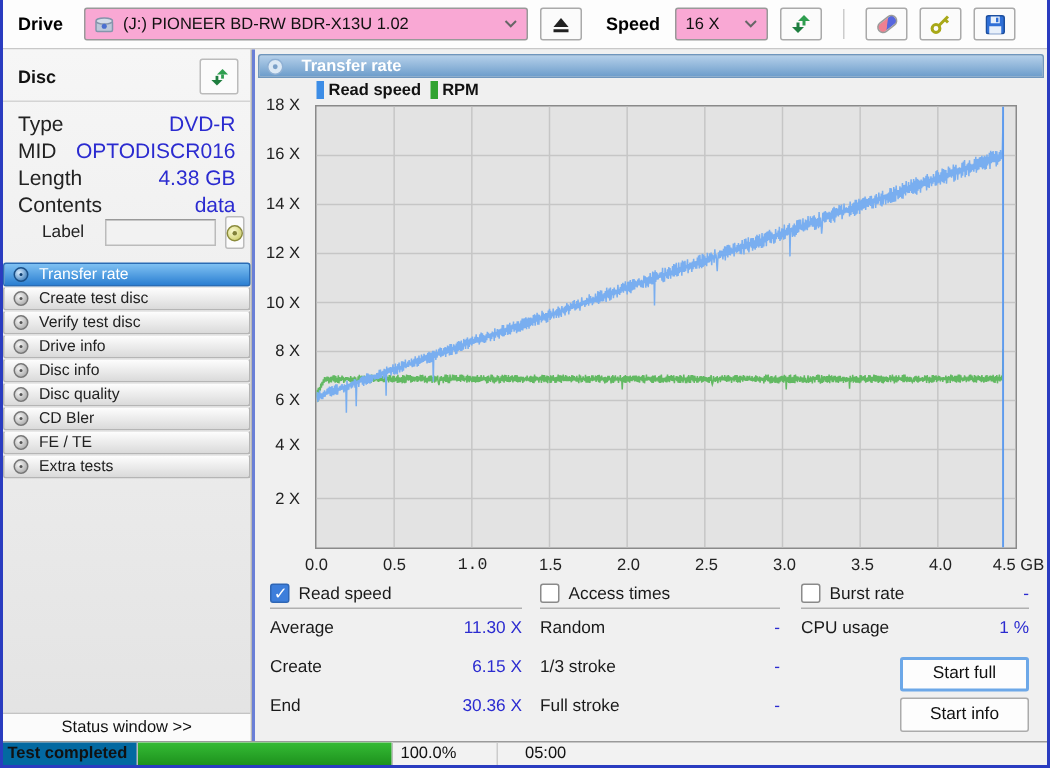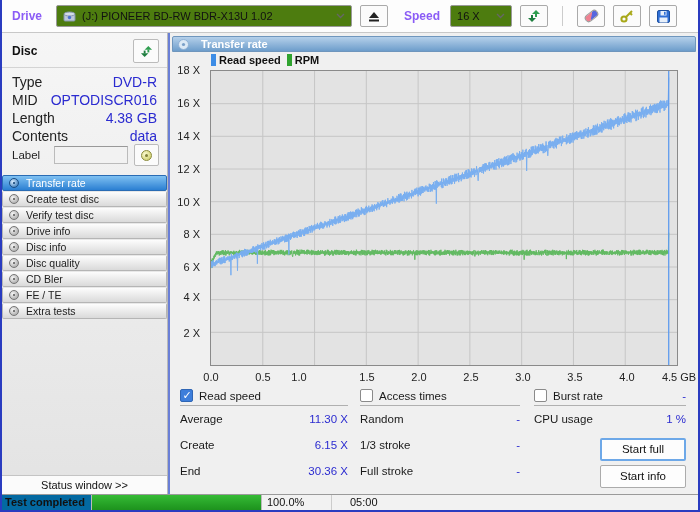--- a/index.html
+++ b/index.html
@@ -3,22 +3,22 @@
 <meta charset="utf-8">
 <style>
   * { margin:0; padding:0; box-sizing:border-box; }
   body { font-family:"Liberation Sans","DejaVu Sans",sans-serif; background:#fff; }
   .window { position:relative; width:700px; height:512px; background:#f0f0f0; overflow:hidden;
             border:2px solid #2a3cc0; border-top:none; }
 
   
   .toolbar { position:absolute; left:0; top:0; width:100%; height:33px; background:#fdfdfd;
              border-bottom:1px solid #c8c8c8; display:flex; align-items:center; padding-left:10px; }
-  .tb-label { font-weight:bold; font-size:12px; color:#8b5cf6; }
-  .combo { height:22px; background:#4d7c0f; border:1px solid #999; border-radius:2px;
+  .tb-label { font-weight:bold; font-size:12px; color:#000000; }
+  .combo { height:22px; background:#f9a8d4; border:1px solid #999; border-radius:2px;
            display:flex; align-items:center; padding:0 6px; font-size:11px; color:#111; }
   .combo .chev { margin-left:auto; }
   .drive-combo { width:296px; margin-left:14px; }
   .speed-combo { width:62px; margin-left:10px; }
   .tbtn { height:22px; width:28px; background:#fbfbfb; border:1px solid #aaa; border-radius:2px;
           display:flex; align-items:center; justify-content:center; margin-left:8px; }
   .tsep { width:1px; height:20px; background:#ccc; margin:0 6px 0 14px; }
   .pill { width:15px; height:8px; border-radius:4px;
           background:linear-gradient(135deg,#ef8090 48%,#5767de 52%);
           transform:rotate(-38deg); border:0.5px solid #9a9a9a; }
@@ -29,21 +29,21 @@
   .splitter { position:absolute; left:166px; top:33px; width:2px; height:461px; background:#6a7fd6; }
   .disc-head { position:absolute; left:0; top:6px; width:100%; height:28px; }
   .disc-title { position:absolute; left:10px; top:5px; font-size:12px; font-weight:bold; color:#111; }
   .disc-refresh { position:absolute; right:8px; top:0; width:26px; height:24px; background:#fbfbfb;
                   border:1px solid #bbb; border-radius:2px; display:flex; align-items:center; justify-content:center; }
   .disc-div { position:absolute; left:0; top:34px; width:100%; border-top:1px solid #d4d4d4; }
   .fieldrow { position:absolute; left:10px; right:10px; height:16px; display:flex; font-size:14px; }
   .fieldrow .fl { color:#222; }
   .fieldrow .fv { margin-left:auto; color:#2b2bd0; }
   .labelrow { position:absolute; left:10px; right:8px; top:110px; height:24px; display:flex; align-items:center; }
-  .labelrow .fl { font-size:11.5px; color:#222; }
+  .labelrow .fl { font-size:11.5px; color:#222;margin-left:16px; }
   .label-input { margin-left:14px; width:74px; height:18px; border:1px solid #bbb; border-top-color:#999;
                  background:#f2f2f2; font-size:11px; padding:0 3px; }
   .label-btn { margin-left:6px; width:26px; height:22px; background:#fbfbfb; border:1px solid #bbb;
                border-radius:2px; display:flex; align-items:center; justify-content:center; }
   .disc-ico { width:11px; height:11px; border-radius:50%; border:1px solid #8a8a3a;
               background:radial-gradient(circle at 35% 35%,#fbfbd2,#c6c658); position:relative; }
   .disc-ico::after { content:""; position:absolute; left:3px; top:3px; width:3px; height:3px;
                      border-radius:50%; background:#80803a; }
   .nav { position:absolute; left:0; top:142px; width:100%; }
   .nav-item { height:16px; display:flex; align-items:center; padding-left:6px; font-size:10.5px; color:#222;
@@ -282,21 +282,21 @@
         <line x1="312" y1="0" x2="312" y2="296" stroke="#c6c6c6" stroke-width="1"></line>
         <line x1="364" y1="0" x2="364" y2="296" stroke="#c6c6c6" stroke-width="1"></line>
         <line x1="416" y1="0" x2="416" y2="296" stroke="#c6c6c6" stroke-width="1"></line>
         <polyline points="0.0,195.3 0.4,190.2 0.8,198.4 1.2,188.8 1.7,192.3 2.1,188.4 2.5,190.7 2.9,186.0 3.3,188.7 3.7,184.8 4.2,187.2 4.6,183.1 5.0,185.5 5.4,181.6 5.8,184.6 6.2,181.8 6.7,184.6 7.1,181.3 7.5,184.1 7.9,181.5 8.3,185.8 8.7,182.0 9.2,185.0 9.6,181.5 10.0,185.2 10.4,181.3 10.8,183.8 11.2,180.4 11.6,184.5 12.1,180.5 12.5,185.4 12.9,180.9 13.3,184.8 13.7,182.1 14.1,185.5 14.6,180.4 15.0,185.8 15.4,181.6 15.8,184.3 16.2,181.8 16.6,184.1 17.1,180.6 17.5,183.7 17.9,181.5 18.3,185.6 18.7,182.1 19.1,184.5 19.6,181.6 20.0,183.7 20.4,181.6 20.8,183.6 21.2,181.9 21.6,184.1 22.0,182.2 22.5,184.8 22.9,181.0 23.3,185.3 23.7,182.0 24.1,185.1 24.5,182.0 25.0,185.7 25.4,181.2 25.8,184.1 26.2,181.8 26.6,183.8 27.0,185.3 27.5,185.6 27.9,181.1 28.3,184.3 28.7,180.1 29.1,184.4 29.5,181.2 30.0,183.6 30.4,180.7 30.8,184.2 31.2,181.3 31.6,183.9 32.0,180.6 32.4,183.5 32.9,181.0 33.3,184.1 33.7,180.8 34.1,184.3 34.5,182.0 34.9,184.4 35.4,181.1 35.8,185.1 36.2,180.6 36.6,185.4 37.0,180.0 37.4,183.6 37.9,180.8 38.3,184.8 38.7,180.6 39.1,184.3 39.5,181.9 39.9,183.6 40.4,180.0 40.8,184.5 41.2,181.2 41.6,184.8 42.0,181.6 42.4,184.4 42.8,180.7 43.3,184.1 43.7,182.1 44.1,184.3 44.5,180.8 44.9,185.1 45.3,180.3 45.8,185.0 46.2,180.1 46.6,184.2 47.0,180.7 47.4,183.9 47.8,181.6 48.3,185.2 48.7,180.2 49.1,184.1 49.5,180.3 49.9,184.9 50.3,181.9 50.8,185.2 51.2,180.8 51.6,184.8 52.0,180.9 52.4,184.7 52.8,182.1 53.2,184.2 53.7,181.2 54.1,185.6 54.5,180.1 54.9,185.4 55.3,181.8 55.7,185.1 56.2,182.0 56.6,184.9 57.0,181.6 57.4,185.8 57.8,180.2 58.2,185.4 58.7,180.6 59.1,185.7 59.5,181.2 59.9,185.3 60.3,179.9 60.7,183.6 61.2,180.2 61.6,184.0 62.0,180.4 62.4,183.7 62.8,180.3 63.2,185.4 63.6,180.9 64.1,184.9 64.5,181.3 64.9,184.4 65.3,181.4 65.7,184.6 66.1,181.6 66.6,183.8 67.0,180.9 67.4,184.8 67.8,181.0 68.2,184.5 68.6,181.5 69.1,183.8 69.5,180.1 69.9,184.5 70.3,180.2 70.7,184.3 71.1,180.1 71.6,183.8 72.0,181.5 72.4,185.3 72.8,180.7 73.2,184.8 73.6,182.1 74.0,185.7 74.5,181.9 74.9,184.5 75.3,181.0 75.7,184.6 76.1,180.6 76.5,184.4 77.0,180.6 77.4,185.5 77.8,181.6 78.2,183.7 78.6,180.6 79.0,185.4 79.5,181.1 79.9,184.7 80.3,181.3 80.7,183.9 81.1,180.6 81.5,185.1 82.0,187.0 82.4,184.5 82.8,181.5 83.2,184.2 83.6,180.9 84.0,183.9 84.4,181.8 84.9,185.7 85.3,181.5 85.7,184.1 86.1,179.9 86.5,184.9 86.9,180.0 87.4,184.8 87.8,180.2 88.2,185.7 88.6,181.7 89.0,185.7 89.4,179.9 89.9,184.3 90.3,182.2 90.7,183.8 91.1,179.9 91.5,183.8 91.9,180.2 92.4,183.8 92.8,180.5 93.2,183.8 93.6,180.2 94.0,184.5 94.4,181.6 94.8,184.2 95.3,181.7 95.7,184.1 96.1,180.1 96.5,184.9 96.9,180.0 97.3,183.7 97.8,180.1 98.2,184.2 98.6,180.7 99.0,184.6 99.4,182.2 99.8,183.6 100.3,180.9 100.7,185.4 101.1,180.1 101.5,184.5 101.9,180.9 102.3,185.1 102.8,180.8 103.2,183.9 103.6,181.9 104.0,185.1 104.4,181.1 104.8,184.8 105.2,181.2 105.7,184.8 106.1,181.3 106.5,185.4 106.9,181.3 107.3,184.8 107.7,180.2 108.2,185.0 108.6,181.6 109.0,184.9 109.4,181.5 109.8,184.6 110.2,180.3 110.7,184.1 111.1,181.8 111.5,183.8 111.9,180.5 112.3,183.7 112.7,181.6 113.2,184.3 113.6,181.6 114.0,185.8 114.4,181.0 114.8,185.6 115.2,180.6 115.6,184.1 116.1,181.9 116.5,184.9 116.9,180.0 117.3,183.7 117.7,180.1 118.1,185.2 118.6,181.2 119.0,185.8 119.4,182.0 119.8,185.1 120.2,181.8 120.6,184.6 121.1,180.5 121.5,183.9 121.9,181.0 122.3,185.8 122.7,182.1 123.1,185.6 123.6,181.1 124.0,184.2 124.4,180.1 124.8,184.5 125.2,180.7 125.6,185.3 126.0,180.1 126.5,184.1 126.9,180.2 127.3,184.7 127.7,181.6 128.1,184.8 128.5,180.2 129.0,185.1 129.4,181.7 129.8,184.8 130.2,181.0 130.6,183.8 131.0,180.5 131.5,185.2 131.9,181.4 132.3,184.3 132.7,180.5 133.1,184.3 133.5,180.2 134.0,184.9 134.4,180.4 134.8,185.2 135.2,181.4 135.6,184.9 136.0,181.5 136.4,185.0 136.9,181.3 137.3,183.8 137.7,181.4 138.1,185.6 138.5,181.4 138.9,184.7 139.4,182.2 139.8,183.8 140.2,181.4 140.6,184.4 141.0,180.6 141.4,184.0 141.9,182.1 142.3,184.4 142.7,181.3 143.1,185.1 143.5,180.8 143.9,184.8 144.4,181.3 144.8,185.5 145.2,181.3 145.6,185.7 146.0,179.9 146.4,184.5 146.8,181.1 147.3,183.9 147.7,181.4 148.1,183.8 148.5,182.0 148.9,185.4 149.3,181.5 149.8,183.7 150.2,181.2 150.6,185.6 151.0,180.1 151.4,184.0 151.8,180.2 152.3,185.1 152.7,180.2 153.1,184.6 153.5,181.4 153.9,185.0 154.3,180.6 154.8,185.7 155.2,181.0 155.6,183.6 156.0,181.8 156.4,185.5 156.8,180.5 157.2,185.3 157.7,181.2 158.1,184.0 158.5,180.2 158.9,184.2 159.3,181.8 159.7,185.6 160.2,181.7 160.6,185.3 161.0,181.5 161.4,184.4 161.8,180.0 162.2,184.6 162.7,180.5 163.1,184.8 163.5,180.5 163.9,185.5 164.3,180.7 164.7,184.1 165.2,180.0 165.6,184.3 166.0,181.5 166.4,184.2 166.8,180.3 167.2,184.4 167.6,180.8 168.1,184.3 168.5,181.7 168.9,184.3 169.3,180.9 169.7,184.2 170.1,181.6 170.6,185.1 171.0,180.2 171.4,184.3 171.8,180.6 172.2,183.8 172.6,180.9 173.1,184.0 173.5,181.8 173.9,184.6 174.3,180.7 174.7,184.7 175.1,182.2 175.6,185.7 176.0,180.0 176.4,183.8 176.8,180.6 177.2,185.2 177.6,182.2 178.0,184.8 178.5,181.2 178.9,183.6 179.3,182.1 179.7,184.4 180.1,180.1 180.5,185.4 181.0,181.2 181.4,185.4 181.8,181.1 182.2,185.3 182.6,180.9 183.0,185.5 183.5,182.1 183.9,184.0 184.3,180.4 184.7,184.4 185.1,180.4 185.5,184.0 186.0,181.9 186.4,183.8 186.8,180.6 187.2,184.9 187.6,180.9 188.0,183.8 188.4,180.3 188.9,185.0 189.3,180.1 189.7,185.3 190.1,181.2 190.5,184.1 190.9,180.6 191.4,183.7 191.8,182.0 192.2,184.5 192.6,181.6 193.0,185.8 193.4,181.5 193.9,185.3 194.3,181.7 194.7,185.0 195.1,180.7 195.5,184.0 195.9,180.8 196.4,183.7 196.8,182.1 197.2,185.8 197.6,181.1 198.0,185.4 198.4,180.3 198.8,185.6 199.3,181.3 199.7,184.6 200.1,180.5 200.5,183.8 200.9,182.0 201.3,183.9 201.8,181.3 202.2,185.6 202.6,182.1 203.0,183.8 203.4,180.2 203.8,184.4 204.3,182.1 204.7,190.0 205.1,181.6 205.5,185.1 205.9,180.9 206.3,185.4 206.8,180.3 207.2,185.5 207.6,181.0 208.0,184.5 208.4,181.1 208.8,184.7 209.2,181.1 209.7,185.4 210.1,180.6 210.5,184.1 210.9,181.7 211.3,184.3 211.7,180.8 212.2,183.7 212.6,180.7 213.0,184.6 213.4,180.6 213.8,184.3 214.2,180.6 214.7,184.8 215.1,181.3 215.5,185.0 215.9,180.8 216.3,185.4 216.7,181.6 217.2,183.6 217.6,181.1 218.0,184.3 218.4,180.2 218.8,185.4 219.2,180.4 219.6,185.8 220.1,182.2 220.5,184.0 220.9,180.0 221.3,184.0 221.7,181.5 222.1,183.6 222.6,181.4 223.0,183.9 223.4,181.8 223.8,184.6 224.2,181.3 224.6,185.5 225.1,180.6 225.5,185.5 225.9,180.7 226.3,184.6 226.7,180.5 227.1,184.7 227.6,181.9 228.0,183.9 228.4,181.8 228.8,184.7 229.2,180.9 229.6,185.6 230.0,180.6 230.5,185.6 230.9,180.0 231.3,184.9 231.7,182.1 232.1,185.3 232.5,182.1 233.0,184.5 233.4,181.9 233.8,185.1 234.2,181.3 234.6,185.2 235.0,180.0 235.5,184.6 235.9,180.9 236.3,185.0 236.7,180.9 237.1,183.9 237.5,180.3 238.0,184.1 238.4,180.8 238.8,184.3 239.2,180.5 239.6,185.7 240.0,182.1 240.4,183.7 240.9,181.0 241.3,184.4 241.7,181.1 242.1,185.3 242.5,181.4 242.9,185.6 243.4,180.2 243.8,185.5 244.2,180.8 244.6,184.3 245.0,181.8 245.4,185.4 245.9,180.0 246.3,183.8 246.7,181.9 247.1,185.7 247.5,182.0 247.9,185.7 248.4,181.3 248.8,184.7 249.2,180.3 249.6,185.5 250.0,181.3 250.4,185.6 250.8,180.3 251.3,183.6 251.7,180.2 252.1,184.5 252.5,180.6 252.9,185.5 253.3,180.8 253.8,184.2 254.2,182.1 254.6,185.3 255.0,181.0 255.4,185.4 255.8,182.2 256.3,184.5 256.7,181.1 257.1,184.0 257.5,180.9 257.9,185.3 258.3,181.3 258.8,184.9 259.2,181.0 259.6,184.2 260.0,181.4 260.4,184.3 260.8,181.6 261.2,184.6 261.7,181.9 262.1,185.2 262.5,181.6 262.9,185.6 263.3,181.4 263.7,184.1 264.2,180.2 264.6,185.2 265.0,186.7 265.4,185.5 265.8,180.9 266.2,184.5 266.7,182.1 267.1,184.8 267.5,181.6 267.9,184.2 268.3,180.9 268.7,185.7 269.2,182.2 269.6,183.6 270.0,181.4 270.4,185.1 270.8,181.2 271.2,183.8 271.6,180.4 272.1,183.8 272.5,181.7 272.9,183.9 273.3,180.3 273.7,184.2 274.1,181.4 274.6,184.8 275.0,180.6 275.4,184.5 275.8,180.3 276.2,184.6 276.6,181.1 277.1,183.9 277.5,181.6 277.9,185.5 278.3,182.0 278.7,183.6 279.1,181.2 279.6,184.6 280.0,180.5 280.4,183.6 280.8,180.3 281.2,184.9 281.6,180.3 282.0,185.3 282.5,181.4 282.9,184.8 283.3,180.7 283.7,185.3 284.1,180.8 284.5,183.7 285.0,181.5 285.4,184.7 285.8,180.3 286.2,183.6 286.6,180.8 287.0,184.1 287.5,181.9 287.9,184.2 288.3,180.8 288.7,184.2 289.1,181.2 289.5,183.7 290.0,180.7 290.4,183.9 290.8,182.1 291.2,184.1 291.6,180.9 292.0,184.5 292.4,182.1 292.9,184.1 293.3,181.4 293.7,184.9 294.1,180.5 294.5,184.7 294.9,181.0 295.4,183.9 295.8,181.9 296.2,184.5 296.6,181.2 297.0,185.4 297.4,181.7 297.9,183.9 298.3,182.2 298.7,184.1 299.1,182.0 299.5,185.8 299.9,180.9 300.4,184.7 300.8,180.0 301.2,183.5 301.6,180.4 302.0,184.4 302.4,179.9 302.8,184.6 303.3,181.8 303.7,185.8 304.1,181.1 304.5,185.7 304.9,181.0 305.3,185.5 305.8,182.0 306.2,184.7 306.6,181.2 307.0,185.6 307.4,180.4 307.8,185.3 308.3,181.9 308.7,185.7 309.1,182.0 309.5,185.8 309.9,181.4 310.3,185.1 310.8,181.2 311.2,184.0 311.6,180.8 312.0,184.9 312.4,181.1 312.8,185.3 313.2,180.1 313.7,184.3 314.1,180.7 314.5,190.0 314.9,181.8 315.3,185.0 315.7,181.5 316.2,185.5 316.6,180.3 317.0,185.7 317.4,180.0 317.8,185.6 318.2,181.8 318.7,185.6 319.1,181.5 319.5,185.6 319.9,180.3 320.3,185.7 320.7,179.9 321.2,184.2 321.6,181.1 322.0,185.1 322.4,181.3 322.8,183.8 323.2,182.0 323.6,184.8 324.1,181.2 324.5,184.5 324.9,181.8 325.3,185.4 325.7,182.0 326.1,185.4 326.6,180.5 327.0,184.9 327.4,182.2 327.8,185.1 328.2,185.2 328.6,184.2 329.1,180.4 329.5,185.5 329.9,182.2 330.3,184.8 330.7,181.1 331.1,184.6 331.6,181.8 332.0,185.8 332.4,180.9 332.8,183.7 333.2,181.5 333.6,185.2 334.0,181.5 334.5,183.5 334.9,180.2 335.3,183.5 335.7,180.0 336.1,185.1 336.5,180.1 337.0,183.8 337.4,186.0 337.8,184.1 338.2,180.3 338.6,185.6 339.0,181.3 339.5,185.1 339.9,180.9 340.3,183.8 340.7,181.2 341.1,184.8 341.5,181.0 342.0,185.3 342.4,181.0 342.8,184.9 343.2,180.0 343.6,185.7 344.0,180.9 344.4,183.8 344.9,180.5 345.3,185.0 345.7,181.4 346.1,185.1 346.5,180.8 346.9,183.8 347.4,180.8 347.8,185.2 348.2,181.7 348.6,185.1 349.0,181.3 349.4,185.5 349.9,180.8 350.3,184.6 350.7,180.8 351.1,184.6 351.5,182.2 351.9,184.2 352.4,181.4 352.8,185.6 353.2,181.4 353.6,184.1 354.0,181.9 354.4,185.1 354.8,181.7 355.3,184.6 355.7,182.0 356.1,184.1 356.5,182.2 356.9,189.4 357.3,180.8 357.8,185.0 358.2,182.0 358.6,184.1 359.0,180.1 359.4,185.4 359.8,181.5 360.3,184.6 360.7,181.2 361.1,185.4 361.5,180.9 361.9,185.4 362.3,181.8 362.8,185.4 363.2,182.1 363.6,185.7 364.0,180.2 364.4,185.2 364.8,180.4 365.2,183.9 365.7,181.3 366.1,183.7 366.5,180.9 366.9,184.4 367.3,180.2 367.7,185.3 368.2,182.2 368.6,184.9 369.0,181.8 369.4,184.6 369.8,180.2 370.2,184.4 370.7,180.5 371.1,185.2 371.5,181.4 371.9,185.5 372.3,181.5 372.7,184.1 373.2,180.0 373.6,184.6 374.0,180.3 374.4,184.7 374.8,180.4 375.2,184.6 375.6,180.8 376.1,185.6 376.5,180.7 376.9,185.0 377.3,181.1 377.7,184.6 378.1,180.6 378.6,185.6 379.0,181.2 379.4,185.8 379.8,181.2 380.2,185.0 380.6,181.6 381.1,184.1 381.5,181.2 381.9,184.9 382.3,181.7 382.7,185.1 383.1,182.1 383.6,183.5 384.0,180.3 384.4,185.1 384.8,181.3 385.2,183.6 385.6,180.0 386.0,184.4 386.5,181.3 386.9,185.8 387.3,181.3 387.7,185.0 388.1,180.5 388.5,185.2 389.0,181.7 389.4,184.3 389.8,180.5 390.2,183.5 390.6,181.9 391.0,183.8 391.5,181.9 391.9,184.1 392.3,180.2 392.7,185.0 393.1,179.9 393.5,185.1 394.0,179.9 394.4,184.3 394.8,181.6 395.2,185.0 395.6,181.3 396.0,184.5 396.4,181.8 396.9,184.9 397.3,181.5 397.7,184.6 398.1,181.8 398.5,184.2 398.9,185.1 399.4,183.8 399.8,181.9 400.2,185.0 400.6,181.1 401.0,184.0 401.4,180.7 401.9,184.7 402.3,181.4 402.7,185.3 403.1,180.8 403.5,184.6 403.9,182.1 404.4,184.3 404.8,182.2 405.2,184.0 405.6,181.6 406.0,184.9 406.4,181.9 406.8,184.2 407.3,180.5 407.7,183.8 408.1,181.0 408.5,185.5 408.9,180.2 409.3,183.9 409.8,181.8 410.2,185.7 410.6,181.4 411.0,184.8 411.4,182.1 411.8,185.4 412.3,180.2 412.7,185.2 413.1,180.2 413.5,184.7 413.9,180.9 414.3,183.5 414.8,180.4 415.2,185.1 415.6,181.5 416.0,184.2 416.4,180.7 416.8,183.6 417.2,181.0 417.7,184.5 418.1,181.8 418.5,183.5 418.9,181.8 419.3,184.9 419.7,181.7 420.2,183.6 420.6,181.9 421.0,183.7 421.4,180.6 421.8,185.8 422.2,181.6 422.7,185.6 423.1,180.9 423.5,183.7 423.9,181.2 424.3,185.5 424.7,180.0 425.2,184.1 425.6,180.5 426.0,184.5 426.4,181.7 426.8,184.1 427.2,180.8 427.6,184.8 428.1,180.8 428.5,185.3 428.9,180.7 429.3,184.5 429.7,180.0 430.1,185.1 430.6,180.0 431.0,185.3 431.4,180.5 431.8,183.6 432.2,181.9 432.6,184.5 433.1,181.9 433.5,184.2 433.9,180.4 434.3,183.7 434.7,181.3 435.1,185.0 435.6,181.8 436.0,183.9 436.4,181.2 436.8,184.6 437.2,180.1 437.6,183.9 438.0,180.0 438.5,183.5 438.9,180.6 439.3,184.5 439.7,182.0 440.1,185.2 440.5,180.3 441.0,184.9 441.4,180.8 441.8,185.4 442.2,181.5 442.6,183.7 443.0,180.5 443.5,183.7 443.9,181.0 444.3,184.2 444.7,181.5 445.1,185.0 445.5,180.2 446.0,184.5 446.4,181.6 446.8,185.4 447.2,181.8 447.6,184.6 448.0,180.6 448.4,184.9 448.9,180.3 449.3,184.5 449.7,181.7 450.1,184.3 450.5,180.8 450.9,183.6 451.4,180.6 451.8,184.6 452.2,180.9 452.6,184.6 453.0,180.1 453.4,185.2 453.9,181.4 454.3,185.6 454.7,181.0 455.1,184.0 455.5,180.2 455.9,185.8 456.4,181.4 456.8,184.0 457.2,180.0 457.6,184.5 458.0,181.6 458.4,183.7 458.8,180.6 459.3,184.1 459.7,162.8" fill="none" stroke="#62b962" stroke-width="1"></polyline>
         <polyline points="0.0,196.4 0.4,191.6 0.8,198.3 1.2,192.0 1.7,197.2 2.1,190.4 2.5,195.7 2.9,192.5 3.3,196.4 3.7,192.6 4.2,196.5 4.6,191.5 5.0,194.9 5.4,190.5 5.8,194.7 6.2,191.3 6.7,193.5 7.1,189.5 7.5,193.2 7.9,188.8 8.3,192.8 8.7,188.0 9.2,194.3 9.6,188.3 10.0,194.7 10.4,187.6 10.8,193.8 11.2,189.0 11.6,193.7 12.1,187.3 12.5,192.9 12.9,186.5 13.3,193.4 13.7,186.5 14.1,193.4 14.6,188.9 15.0,190.8 15.4,187.8 15.8,190.7 16.2,187.4 16.6,190.3 17.1,186.3 17.5,190.0 17.9,187.5 18.3,191.9 18.7,186.4 19.1,191.2 19.6,186.9 20.0,205.6 20.4,184.0 20.8,190.4 21.2,186.1 21.6,190.1 22.0,185.9 22.5,187.9 22.9,185.3 23.3,189.2 23.7,184.7 24.1,188.6 24.5,184.5 25.0,187.1 25.4,182.9 25.8,188.7 26.2,183.2 26.6,201.1 27.0,184.1 27.5,186.2 27.9,183.7 28.3,188.3 28.7,183.3 29.1,185.4 29.5,181.9 30.0,185.2 30.4,181.3 30.8,186.7 31.2,180.7 31.6,187.5 32.0,181.1 32.4,185.8 32.9,180.7 33.3,186.8 33.7,179.1 34.1,186.2 34.5,179.3 34.9,185.5 35.4,179.9 35.8,186.0 36.2,179.9 36.6,185.2 37.0,180.1 37.4,184.5 37.9,180.1 38.3,182.5 38.7,180.0 39.1,183.3 39.5,179.9 39.9,182.8 40.4,179.0 40.8,183.1 41.2,178.8 41.6,182.9 42.0,176.7 42.4,182.4 42.8,176.5 43.3,182.1 43.7,177.9 44.1,180.2 44.5,177.4 44.9,182.8 45.3,176.1 45.8,181.9 46.2,176.3 46.6,194.1 47.0,174.6 47.4,179.5 47.8,175.7 48.3,179.0 48.7,175.3 49.1,178.7 49.5,174.9 49.9,180.5 50.3,175.0 50.8,178.1 51.2,173.1 51.6,179.5 52.0,174.9 52.4,179.8 52.8,172.5 53.2,179.4 53.7,174.3 54.1,179.8 54.5,172.9 54.9,176.6 55.3,171.9 55.7,178.5 56.2,174.2 56.6,176.6 57.0,171.1 57.4,178.0 57.8,171.0 58.2,177.4 58.7,171.6 59.1,175.2 59.5,169.9 59.9,175.6 60.3,172.5 60.7,174.7 61.2,171.2 61.6,174.8 62.0,170.2 62.4,173.8 62.8,171.7 63.2,174.0 63.6,169.2 64.1,174.9 64.5,170.3 64.9,174.7 65.3,169.3 65.7,174.4 66.1,167.6 66.6,172.6 67.0,169.1 67.4,174.6 67.8,168.6 68.2,174.1 68.6,167.2 69.1,172.7 69.5,169.1 69.9,172.2 70.3,166.5 70.7,171.8 71.1,167.6 71.6,171.4 72.0,166.0 72.4,170.7 72.8,167.0 73.2,170.4 73.6,166.7 74.0,172.5 74.5,165.4 74.9,172.0 75.3,164.6 75.7,172.1 76.1,165.2 76.5,171.8 77.0,165.1 77.4,171.4 77.8,163.9 78.2,184.8 78.6,164.0 79.0,168.7 79.5,164.6 79.9,170.1 80.3,163.1 80.7,168.6 81.1,164.9 81.5,167.1 82.0,162.7 82.4,167.2 82.8,161.8 83.2,168.2 83.6,162.1 84.0,167.5 84.4,163.9 84.9,167.3 85.3,162.2 85.7,166.4 86.1,161.5 86.5,168.1 86.9,161.8 87.4,166.0 87.8,160.5 88.2,165.4 88.6,160.9 89.0,167.1 89.4,159.4 89.9,166.7 90.3,159.4 90.7,166.8 91.1,161.5 91.5,163.7 91.9,159.7 92.4,164.6 92.8,160.4 93.2,166.2 93.6,159.1 94.0,166.0 94.4,157.9 94.8,164.0 95.3,157.5 95.7,163.6 96.1,157.9 96.5,164.1 96.9,157.1 97.3,164.1 97.8,159.0 98.2,163.3 98.6,156.0 99.0,161.1 99.4,156.8 99.8,162.8 100.3,156.0 100.7,160.4 101.1,155.0 101.5,162.7 101.9,156.5 102.3,161.3 102.8,155.8 103.2,159.7 103.6,155.3 104.0,160.4 104.4,154.4 104.8,159.3 105.2,156.2 105.7,159.1 106.1,154.6 106.5,158.7 106.9,152.9 107.3,158.4 107.7,154.7 108.2,158.5 108.6,154.9 109.0,159.8 109.4,152.9 109.8,158.4 110.2,151.8 110.7,157.8 111.1,152.3 111.5,158.2 111.9,153.4 112.3,158.7 112.7,153.9 113.2,158.4 113.6,152.9 114.0,156.9 114.4,151.2 114.8,155.3 115.2,151.9 115.6,155.5 116.1,152.7 116.5,157.6 116.9,152.0 117.3,156.0 117.7,151.0 118.1,154.5 118.6,151.5 119.0,157.3 119.4,148.9 119.8,155.1 120.2,151.4 120.6,153.6 121.1,149.4 121.5,154.9 121.9,149.7 122.3,155.9 122.7,149.6 123.1,153.1 123.6,149.0 124.0,153.8 124.4,146.7 124.8,154.4 125.2,146.6 125.6,154.2 126.0,148.8 126.5,153.3 126.9,148.6 127.3,151.3 127.7,146.3 128.1,153.4 128.5,146.3 129.0,152.6 129.4,145.2 129.8,153.0 130.2,146.8 130.6,151.4 131.0,146.3 131.5,149.5 131.9,144.4 132.3,151.2 132.7,146.1 133.1,150.2 133.5,145.7 134.0,152.1 134.4,144.2 134.8,151.2 135.2,144.2 135.6,151.0 136.0,145.7 136.4,151.2 136.9,143.6 137.3,150.1 137.7,142.3 138.1,150.4 138.5,142.4 138.9,149.0 139.4,142.2 139.8,148.6 140.2,141.5 140.6,149.5 141.0,142.3 141.4,148.0 141.9,141.7 142.3,149.2 142.7,141.8 143.1,147.4 143.5,141.7 143.9,146.7 144.4,142.2 144.8,147.2 145.2,139.9 145.6,145.2 146.0,139.4 146.4,147.2 146.8,140.1 147.3,144.5 147.7,138.5 148.1,146.4 148.5,139.7 148.9,146.4 149.3,139.8 149.8,143.3 150.2,140.8 150.6,144.9 151.0,137.1 151.4,143.8 151.8,138.3 152.3,143.1 152.7,139.3 153.1,143.7 153.5,138.6 153.9,145.1 154.3,138.7 154.8,144.7 155.2,137.0 155.6,141.8 156.0,135.8 156.4,143.3 156.8,137.1 157.2,142.2 157.7,138.3 158.1,140.9 158.5,135.6 158.9,142.2 159.3,137.7 159.7,140.1 160.2,136.9 160.6,142.0 161.0,136.0 161.4,140.4 161.8,134.3 162.2,141.7 162.7,135.2 163.1,140.2 163.5,136.3 163.9,141.2 164.3,134.0 164.7,138.2 165.2,135.4 165.6,138.8 166.0,134.4 166.4,140.2 166.8,133.8 167.2,138.1 167.6,132.0 168.1,137.0 168.5,132.9 168.9,139.5 169.3,134.0 169.7,137.2 170.1,131.7 170.6,136.0 171.0,132.5 171.4,135.9 171.8,130.6 172.2,135.3 172.6,129.9 173.1,136.9 173.5,132.4 173.9,136.2 174.3,130.6 174.7,135.6 175.1,129.6 175.6,135.3 176.0,131.7 176.4,137.1 176.8,131.3 177.2,134.0 177.6,128.0 178.0,133.6 178.5,130.5 178.9,132.9 179.3,130.3 179.7,134.6 180.1,130.0 180.5,133.4 181.0,128.5 181.4,132.5 181.8,128.9 182.2,133.7 182.6,126.0 183.0,132.1 183.5,127.3 183.9,131.8 184.3,128.8 184.7,133.4 185.1,127.8 185.5,132.2 186.0,128.3 186.4,131.1 186.8,125.6 187.2,131.3 187.6,127.4 188.0,131.6 188.4,123.9 188.9,132.6 189.3,124.5 189.7,131.5 190.1,123.3 190.5,130.7 190.9,123.5 191.4,130.9 191.8,126.1 192.2,130.7 192.6,125.2 193.0,128.8 193.4,123.9 193.9,131.2 194.3,121.6 194.7,128.1 195.1,123.4 195.5,128.7 195.9,122.2 196.4,130.3 196.8,121.5 197.2,129.6 197.6,123.5 198.0,126.7 198.4,122.6 198.8,128.6 199.3,121.6 199.7,126.6 200.1,122.9 200.5,125.7 200.9,123.0 201.3,128.2 201.8,119.7 202.2,125.8 202.6,122.4 203.0,126.4 203.4,121.2 203.8,125.1 204.3,119.2 204.7,124.1 205.1,118.3 205.5,124.9 205.9,119.0 206.3,123.6 206.8,117.4 207.2,123.9 207.6,120.0 208.0,126.2 208.4,117.6 208.8,124.0 209.2,117.5 209.7,124.7 210.1,116.4 210.5,125.4 210.9,117.8 211.3,123.5 211.7,116.0 212.2,122.9 212.6,115.8 213.0,122.8 213.4,116.9 213.8,120.9 214.2,117.3 214.7,121.5 215.1,116.2 215.5,120.1 215.9,115.3 216.3,120.1 216.7,116.9 217.2,121.3 217.6,116.3 218.0,121.5 218.4,116.8 218.8,121.7 219.2,113.5 219.6,118.6 220.1,113.9 220.5,121.6 220.9,114.7 221.3,120.3 221.7,114.7 222.1,121.3 222.6,113.9 223.0,119.0 223.4,111.8 223.8,119.0 224.2,114.5 224.6,119.5 225.1,110.8 225.5,119.3 225.9,111.3 226.3,133.6 226.7,110.0 227.1,117.7 227.6,111.1 228.0,116.2 228.4,111.9 228.8,116.1 229.2,113.0 229.6,115.0 230.0,111.4 230.5,114.8 230.9,111.2 231.3,116.9 231.7,108.3 232.1,118.0 232.5,111.8 233.0,117.6 233.4,108.2 233.8,113.8 234.2,111.2 234.6,115.2 235.0,109.2 235.5,115.8 235.9,107.8 236.3,113.6 236.7,108.4 237.1,115.6 237.5,110.1 238.0,113.1 238.4,107.1 238.8,114.0 239.2,105.8 239.6,114.1 240.0,106.1 240.4,113.0 240.9,104.9 241.3,114.1 241.7,108.2 242.1,113.8 242.5,104.8 242.9,111.8 243.4,107.8 243.8,111.0 244.2,104.7 244.6,113.5 245.0,103.4 245.4,111.1 245.9,104.1 246.3,111.1 246.7,103.5 247.1,110.5 247.5,106.4 247.9,108.6 248.4,102.6 248.8,111.9 249.2,105.8 249.6,109.6 250.0,104.7 250.4,108.9 250.8,104.8 251.3,111.0 251.7,104.1 252.1,109.2 252.5,102.2 252.9,107.7 253.3,103.9 253.8,108.9 254.2,103.7 254.6,108.8 255.0,101.4 255.4,106.7 255.8,100.1 256.3,108.7 256.7,99.6 257.1,107.7 257.5,102.5 257.9,108.5 258.3,98.8 258.8,107.7 259.2,99.3 259.6,106.9 260.0,100.6 260.4,106.4 260.8,101.8 261.2,107.2 261.7,98.2 262.1,104.9 262.5,100.5 262.9,104.6 263.3,98.6 263.7,104.0 264.2,98.0 264.6,106.6 265.0,99.2 265.4,102.6 265.8,99.8 266.2,104.9 266.7,95.9 267.1,101.9 267.5,99.2 267.9,105.0 268.3,110.5 268.7,102.6 269.2,97.8 269.6,102.0 270.0,96.7 270.4,101.7 270.8,96.7 271.2,100.6 271.6,96.8 272.1,102.7 272.5,95.5 272.9,100.6 273.3,93.8 273.7,103.3 274.1,94.0 274.6,100.2 275.0,93.0 275.4,101.3 275.8,92.9 276.2,99.6 276.6,93.2 277.1,100.0 277.5,94.7 277.9,98.7 278.3,95.3 278.7,98.8 279.1,92.0 279.6,100.7 280.0,91.5 280.4,97.5 280.8,94.5 281.2,98.2 281.6,93.0 282.0,97.8 282.5,91.6 282.9,96.9 283.3,92.9 283.7,98.9 284.1,92.1 284.5,99.2 285.0,89.6 285.4,95.6 285.8,92.4 286.2,99.3 286.6,89.0 287.0,95.7 287.5,88.6 287.9,95.5 288.3,90.7 288.7,96.6 289.1,87.8 289.5,98.0 290.0,91.0 290.4,93.9 290.8,88.5 291.2,94.8 291.6,88.3 292.0,96.8 292.4,88.3 292.9,95.3 293.3,89.8 293.7,96.2 294.1,87.2 294.5,94.9 294.9,86.1 295.4,94.0 295.8,86.9 296.2,94.7 296.6,85.8 297.0,93.6 297.4,88.7 297.9,95.0 298.3,84.9 298.7,94.7 299.1,87.2 299.5,94.0 299.9,85.2 300.4,91.2 300.8,84.8 301.2,93.7 301.6,84.1 302.0,90.2 302.4,83.8 302.8,89.5 303.3,82.7 303.7,91.5 304.1,84.0 304.5,91.8 304.9,84.7 305.3,88.8 305.8,85.7 306.2,92.1 306.6,85.6 307.0,91.4 307.4,82.2 307.8,89.1 308.3,84.8 308.7,87.6 309.1,83.2 309.5,88.9 309.9,80.7 310.3,90.3 310.8,83.9 311.2,89.3 311.6,81.7 312.0,87.8 312.4,82.0 312.8,89.4 313.2,79.2 313.7,88.9 314.1,82.7 314.5,86.6 314.9,81.5 315.3,86.6 315.7,79.5 316.2,86.0 316.6,78.4 317.0,100.6 317.4,81.6 317.8,84.0 318.2,81.3 318.7,87.5 319.1,79.8 319.5,86.8 319.9,78.6 320.3,87.4 320.7,79.7 321.2,86.2 321.6,76.3 322.0,84.9 322.4,76.2 322.8,84.3 323.2,75.8 323.6,82.3 324.1,75.9 324.5,82.9 324.9,79.2 325.3,83.1 325.7,75.1 326.1,83.8 326.6,77.9 327.0,83.2 327.4,75.9 327.8,82.5 328.2,76.3 328.6,83.0 329.1,73.6 329.5,81.2 329.9,77.1 330.3,80.6 330.7,73.7 331.1,79.7 331.6,74.8 332.0,80.6 332.4,73.7 332.8,80.6 333.2,73.0 333.6,82.8 334.0,74.5 334.5,82.6 334.9,75.6 335.3,80.5 335.7,74.9 336.1,81.7 336.5,70.9 337.0,80.6 337.4,74.6 337.8,78.1 338.2,85.4 338.6,81.1 339.0,71.3 339.5,77.0 339.9,70.7 340.3,77.8 340.7,70.1 341.1,77.5 341.5,71.1 342.0,75.8 342.4,71.3 342.8,75.7 343.2,70.7 343.6,77.5 344.0,71.2 344.4,78.1 344.9,69.9 345.3,75.3 345.7,68.4 346.1,76.7 346.5,67.3 346.9,77.9 347.4,68.4 347.8,74.5 348.2,68.1 348.6,73.2 349.0,68.7 349.4,73.8 349.9,66.1 350.3,72.8 350.7,66.6 351.1,72.4 351.5,65.8 351.9,75.6 352.4,69.3 352.8,73.0 353.2,65.1 353.6,71.7 354.0,68.0 354.4,71.3 354.8,67.7 355.3,71.2 355.7,68.2 356.1,71.5 356.5,66.7 356.9,73.8 357.3,63.8 357.8,72.8 358.2,66.6 358.6,70.7 359.0,65.1 359.4,72.1 359.8,64.4 360.3,73.4 360.7,62.6 361.1,72.7 361.5,62.6 361.9,71.9 362.3,64.5 362.8,69.8 363.2,62.0 363.6,72.1 364.0,63.1 364.4,69.3 364.8,62.4 365.2,69.7 365.7,61.6 366.1,68.6 366.5,61.3 366.9,68.2 367.3,60.5 367.7,69.4 368.2,62.0 368.6,67.2 369.0,62.1 369.4,67.5 369.8,61.4 370.2,66.3 370.7,60.1 371.1,66.7 371.5,60.0 371.9,68.5 372.3,62.0 372.7,68.4 373.2,61.7 373.6,65.1 374.0,59.8 374.4,68.1 374.8,58.8 375.2,65.6 375.6,61.0 376.1,65.2 376.5,57.8 376.9,63.3 377.3,60.4 377.7,66.5 378.1,58.5 378.6,67.1 379.0,56.5 379.4,65.8 379.8,59.4 380.2,62.2 380.6,59.1 381.1,65.7 381.5,58.9 381.9,62.8 382.3,58.4 382.7,64.9 383.1,57.7 383.6,63.9 384.0,54.7 384.4,64.8 384.8,54.9 385.2,64.4 385.6,57.4 386.0,64.0 386.5,54.1 386.9,63.9 387.3,55.3 387.7,63.8 388.1,53.1 388.5,59.6 389.0,56.1 389.4,62.2 389.8,56.1 390.2,61.3 390.6,53.5 391.0,60.7 391.5,54.4 391.9,61.8 392.3,51.4 392.7,61.9 393.1,52.7 393.5,58.5 394.0,52.5 394.4,59.7 394.8,50.1 395.2,57.5 395.6,53.5 396.0,58.1 396.4,50.7 396.9,58.0 397.3,52.8 397.7,56.7 398.1,48.9 398.5,58.1 398.9,51.0 399.4,58.7 399.8,48.7 400.2,57.9 400.6,49.9 401.0,58.5 401.4,47.5 401.9,59.2 402.3,48.6 402.7,56.5 403.1,49.2 403.5,55.4 403.9,49.9 404.4,57.8 404.8,49.1 405.2,54.9 405.6,49.8 406.0,53.8 406.4,47.5 406.8,53.3 407.3,48.2 407.7,53.5 408.1,46.5 408.5,56.3 408.9,45.4 409.3,54.2 409.8,47.0 410.2,54.7 410.6,48.6 411.0,51.5 411.4,46.9 411.8,53.5 412.3,47.9 412.7,51.8 413.1,45.4 413.5,50.7 413.9,47.0 414.3,53.1 414.8,43.4 415.2,53.0 415.6,42.6 416.0,51.6 416.4,44.1 416.8,51.2 417.2,45.9 417.7,52.4 418.1,44.1 418.5,50.3 418.9,41.7 419.3,50.9 419.7,41.9 420.2,51.5 420.6,42.4 421.0,49.8 421.4,42.7 421.8,51.8 422.2,44.7 422.7,48.1 423.1,40.3 423.5,47.4 423.9,41.1 424.3,47.1 424.7,42.3 425.2,47.8 425.6,42.1 426.0,46.7 426.4,39.0 426.8,50.5 427.2,40.5 427.6,49.7 428.1,39.1 428.5,45.6 428.9,41.7 429.3,49.1 429.7,41.1 430.1,45.6 430.6,40.9 431.0,45.0 431.4,41.3 431.8,47.8 432.2,37.7 432.6,46.4 433.1,36.9 433.5,43.8 433.9,35.9 434.3,47.4 434.7,39.9 435.1,46.0 435.6,38.8 436.0,42.8 436.4,37.8 436.8,46.8 437.2,36.1 437.6,44.4 438.0,38.4 438.5,43.8 438.9,38.9 439.3,42.5 439.7,38.5 440.1,43.7 440.5,35.2 441.0,42.0 441.4,33.8 441.8,44.5 442.2,35.3 442.6,42.8 443.0,35.1 443.5,42.2 443.9,34.1 444.3,40.6 444.7,34.0 445.1,40.9 445.5,33.1 446.0,42.1 446.4,34.1 446.8,41.5 447.2,33.0 447.6,42.4 448.0,33.6 448.4,42.0 448.9,32.2 449.3,39.6 449.7,33.7 450.1,38.3 450.5,31.0 450.9,41.9 451.4,29.7 451.8,38.1 452.2,30.5 452.6,37.4 453.0,29.9 453.4,37.3 453.9,32.0 454.3,37.4 454.7,29.9 455.1,40.3 455.5,30.0 455.9,39.1 456.4,32.2 456.8,37.2 457.2,30.5 457.6,36.6 458.0,29.3 458.4,35.2 459.1,32.9 459.7,6.6" fill="none" stroke="#79aef0" stroke-width="1"></polyline>
         <line x1="459.68" y1="0" x2="459.68" y2="296" stroke="#5e9bee" stroke-width="1.3"></line>
       </svg>
     <div id="x-labels">
         <span style="left: -22px;">0.0</span>
         <span style="left: 30px;">0.5</span>
-        <span style="left: 66px;">1.0</span>
+        <span style="left: 82px; font-family: Liberation Mono, monospace;">1.0</span>
         <span style="left: 134px;">1.5</span>
         <span style="left: 186px;">2.0</span>
         <span style="left: 238px;">2.5</span>
         <span style="left: 290px;">3.0</span>
         <span style="left: 342px;">3.5</span>
         <span style="left: 394px;">4.0</span>
         <span style="left: 446px;">4.5 GB</span>
       </div>
 
     <div class="stat-col" style="left:10px; top:355px; width:168px">

